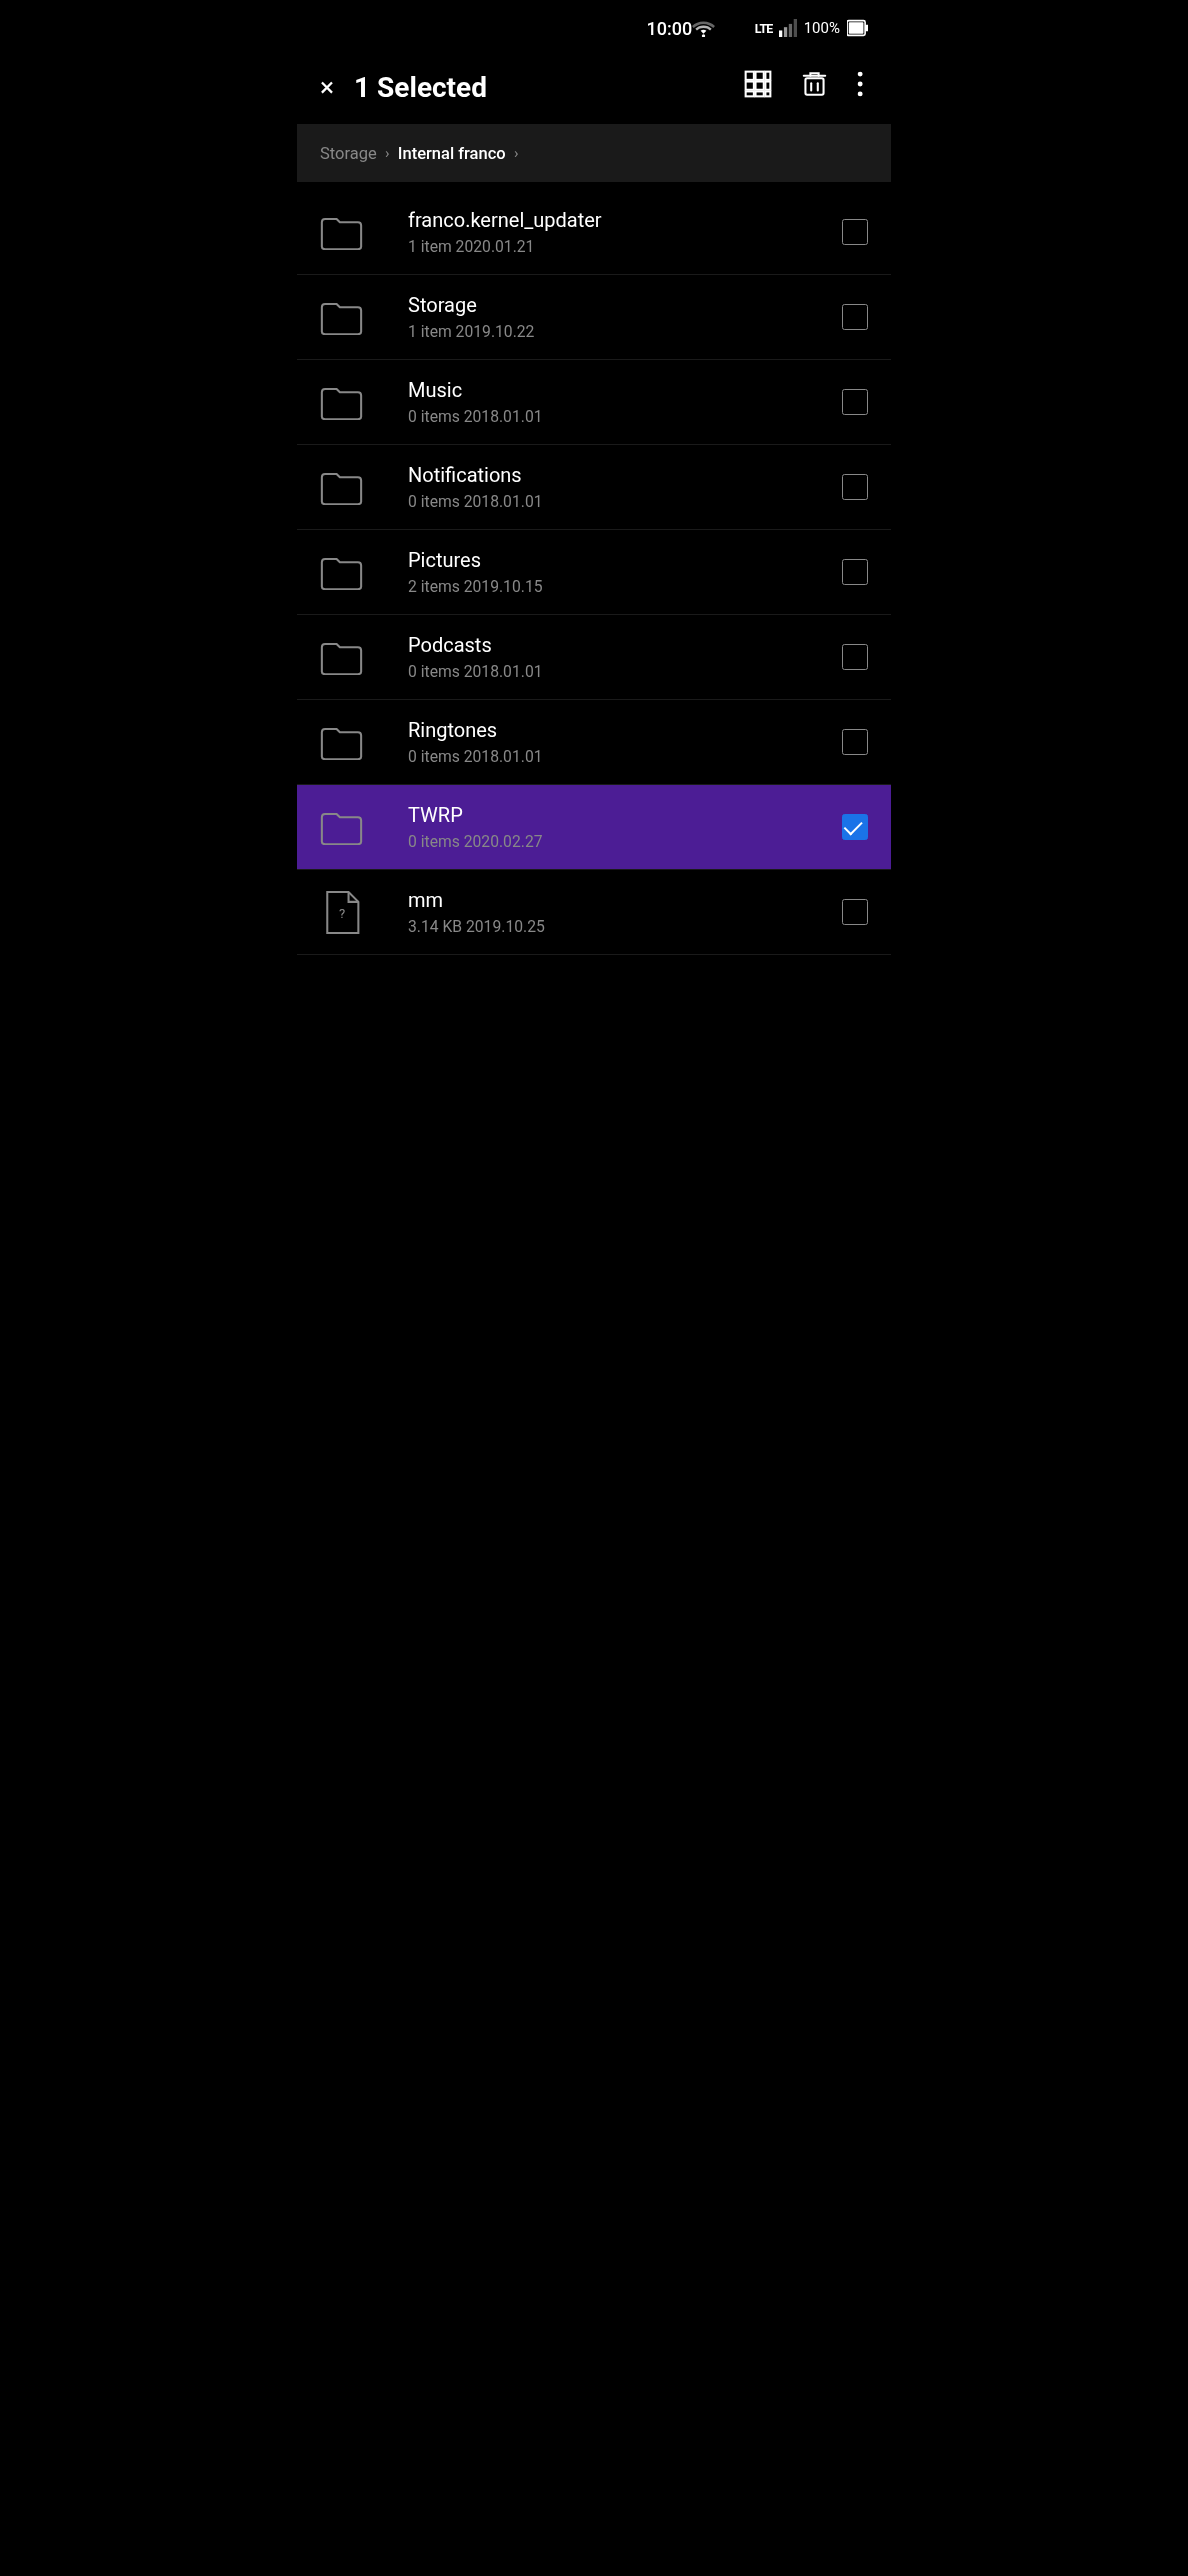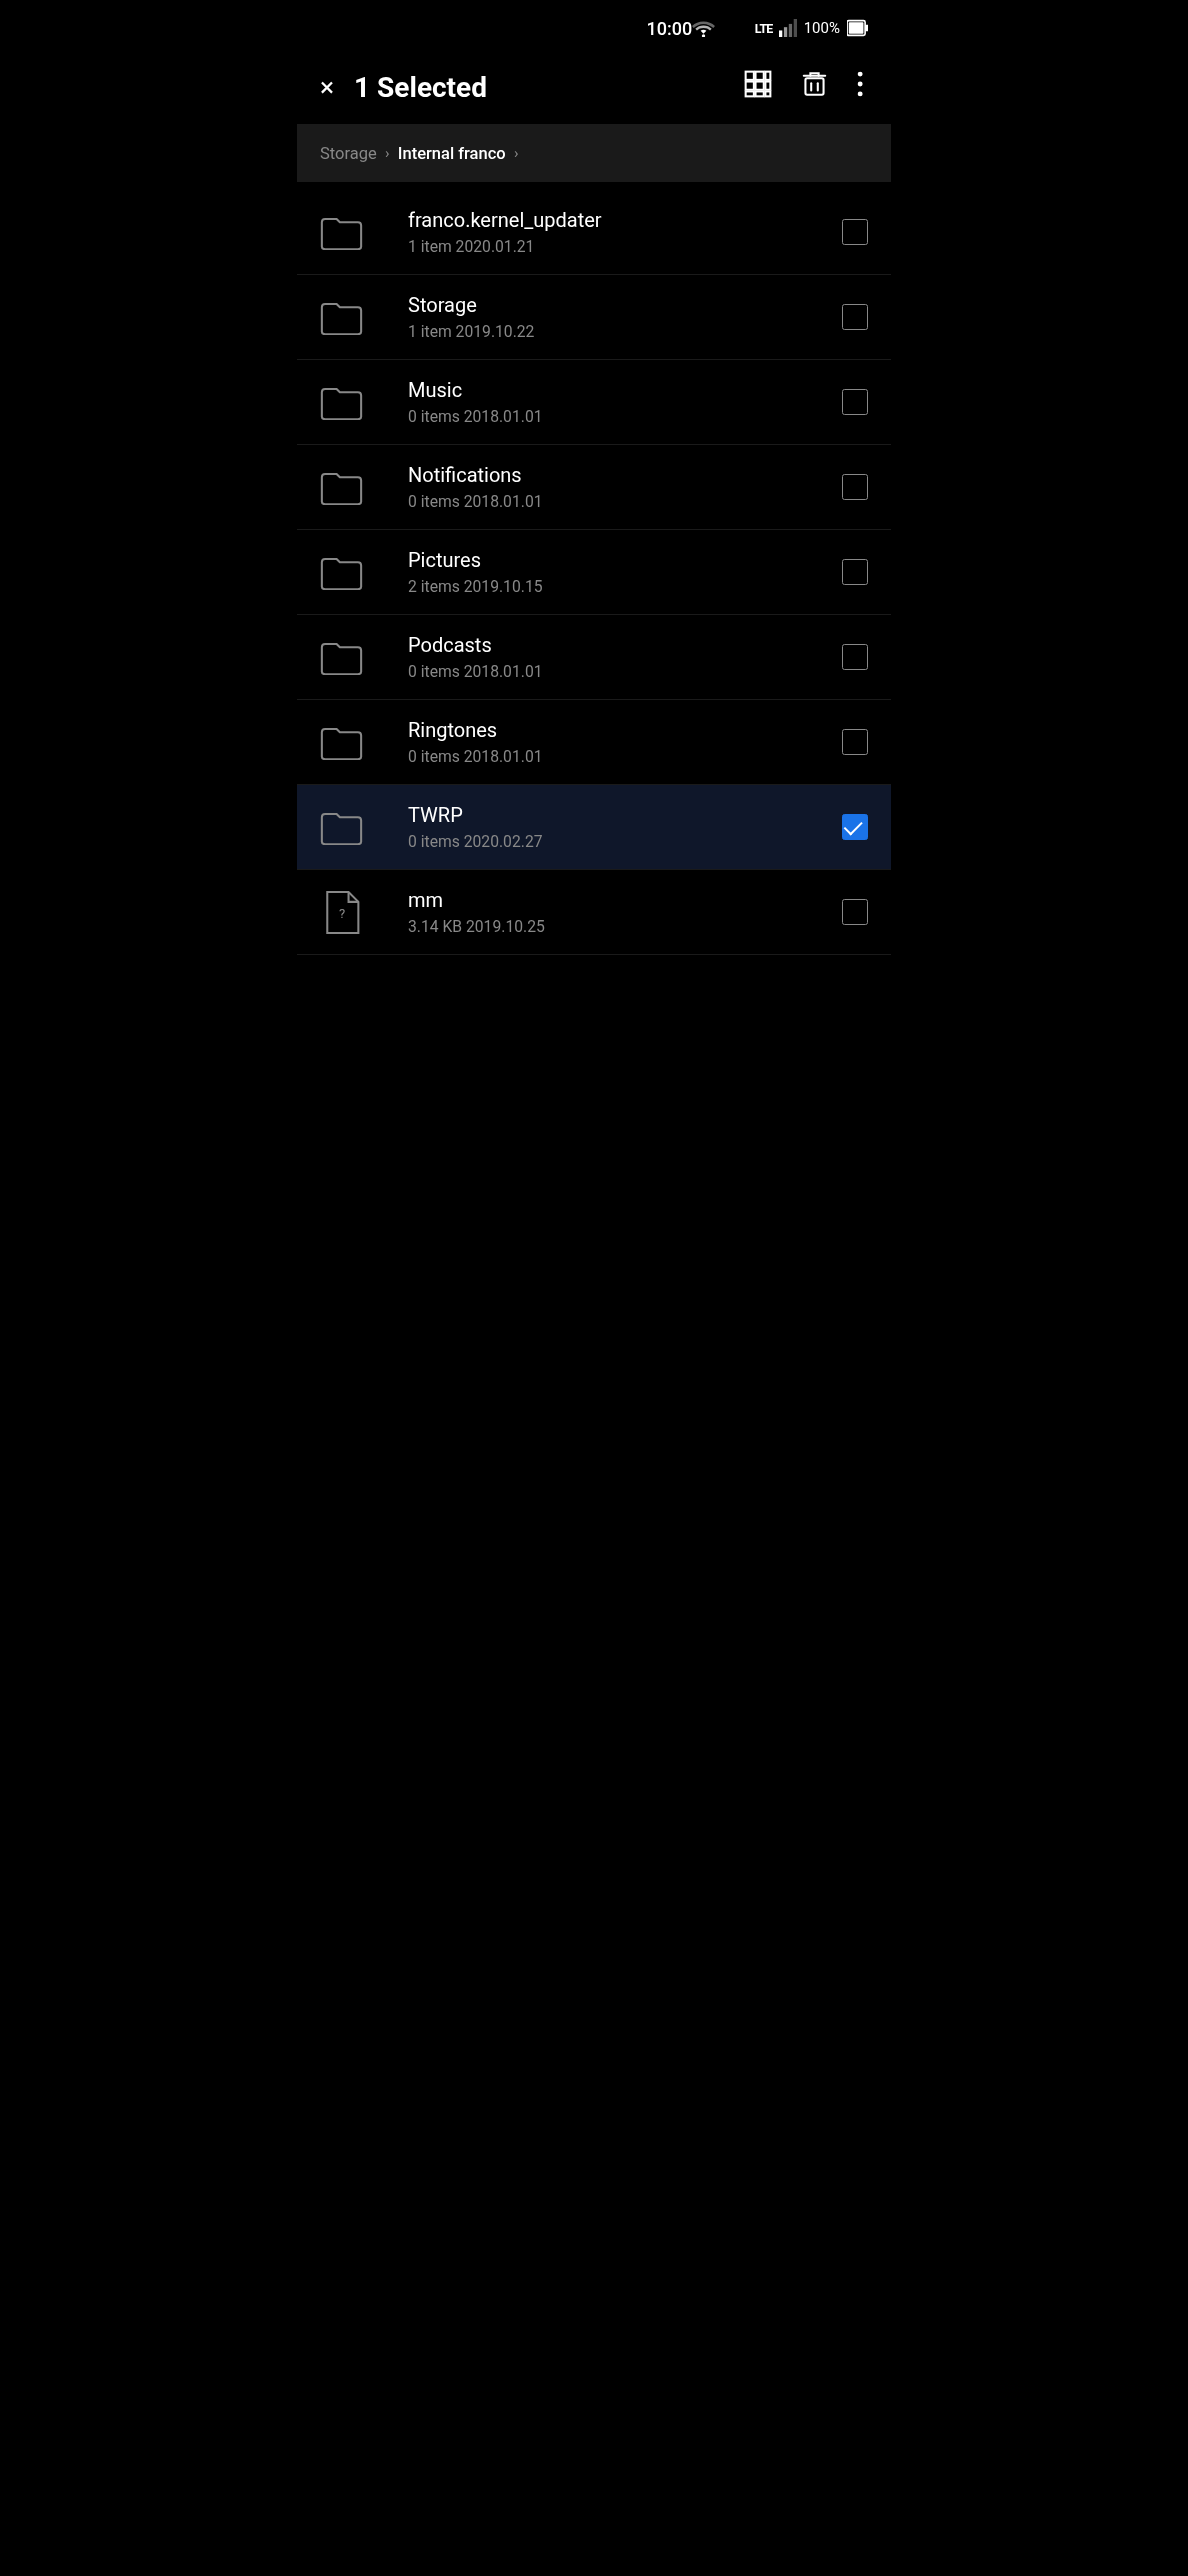--- a/index.html
+++ b/index.html
@@ -118,21 +118,21 @@
       display: flex;
       align-items: center;
       padding: 18px 23px;
       border-bottom: 0.8px solid #1a1a1a;
       cursor: pointer;
       position: relative;
       gap: 25px;
     }
 
     .file-item.selected {
-      background-color: #0f172a;
+      background-color: #4c1d95;
     }
 
     .file-icon {
       width: 43px;
       height: 43px;
       display: flex;
       align-items: center;
       justify-content: center;
       margin-right: 20px;
       flex-shrink: 0;

